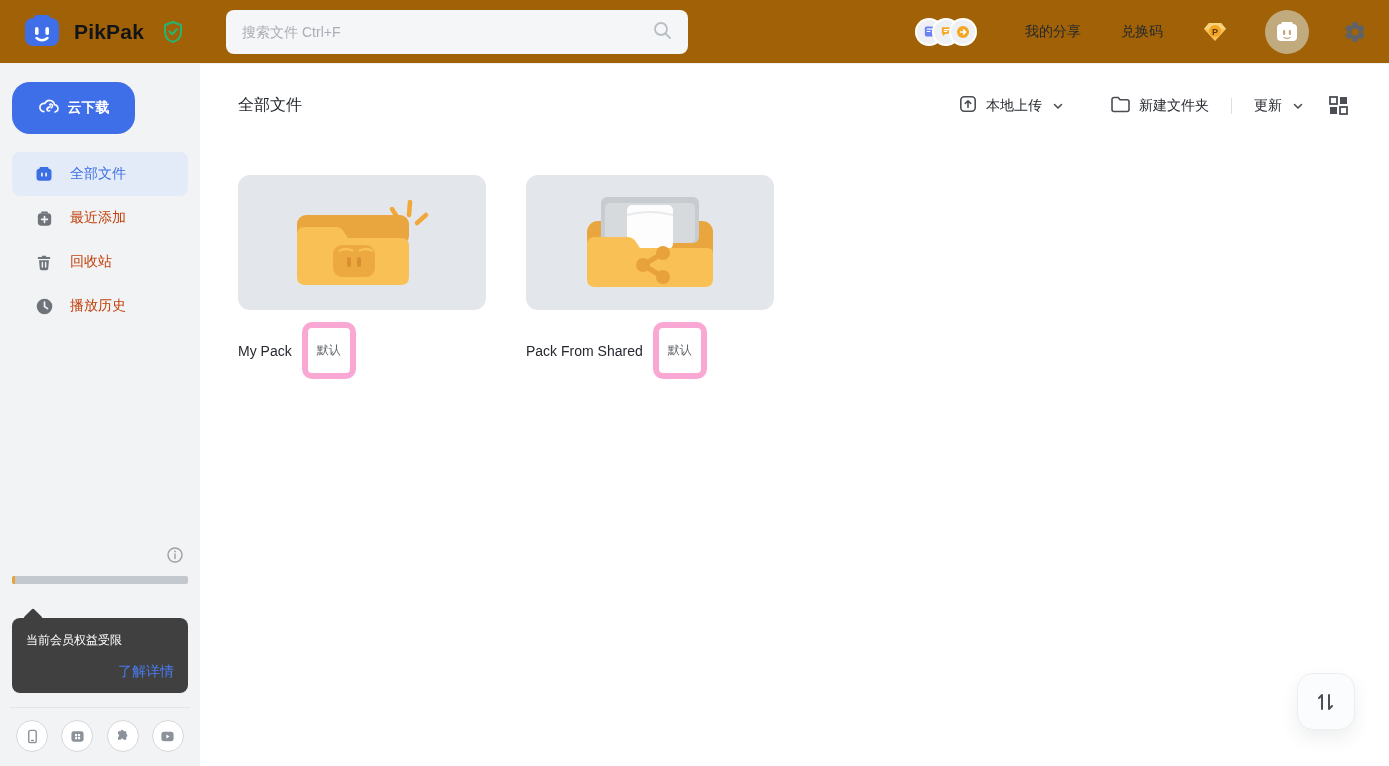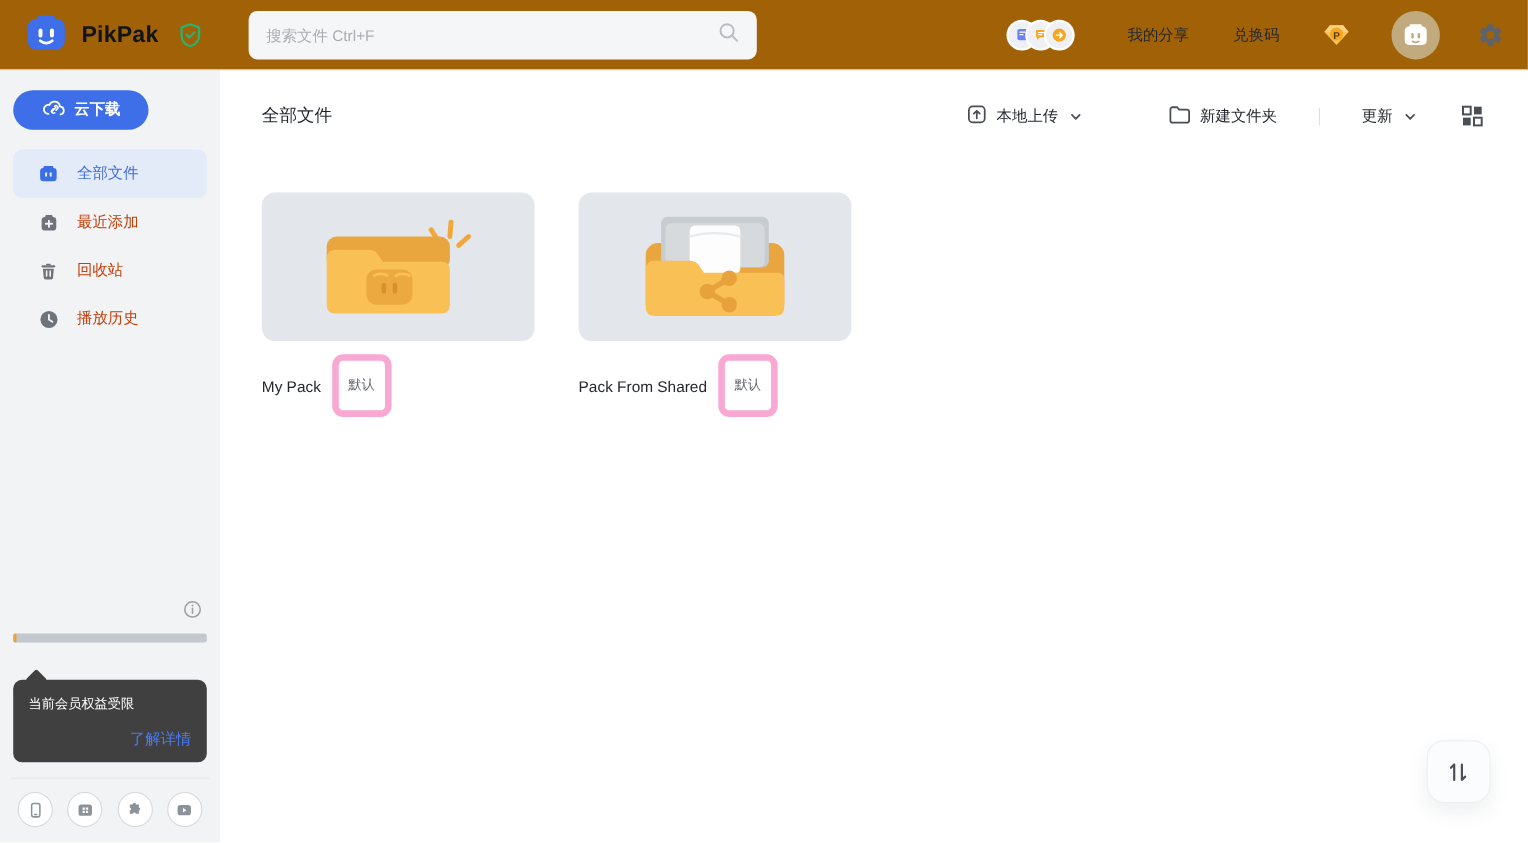--- a/index.html
+++ b/index.html
@@ -28,21 +28,21 @@
   .avatar { width:44px; height:44px; border-radius:50%; background:#c0aa7e;
     margin:0 22px 0 18px; display:flex; align-items:center; justify-content:center; }
   .gear { margin-left:12px; display:flex; align-items:center; cursor:pointer; }
 
   
   .page { display:flex; height:702px; }
 
   
   .sidebar { width:200px; background:#f2f3f5; display:flex; flex-direction:column;
     padding:18px 12px 10px; position:relative; }
-  .btn-cloud { width:123px; height:36px; border-radius:18px; background:#3e6ee8;
+  .btn-cloud { width:123px; height:52px; border-radius:18px; background:#3e6ee8;
     color:#fff; font-size:14px; font-weight:bold; display:flex; align-items:center;
     justify-content:center; gap:8px; border:none; cursor:pointer; }
   .menu { margin-top:18px; display:flex; flex-direction:column; }
   .menu-item { height:44px; border-radius:8px; display:flex; align-items:center;
     padding-left:22px; gap:16px; font-size:14px; color:#c2410c; cursor:pointer; }
   .menu-item .mi-icon { width:20px; height:20px; display:flex; align-items:center;
     justify-content:center; color:#6f747b; }
   .menu-item.active { background:#e4ebf8; color:#3d6fe4; }
   .menu-item.active .mi-icon { color:#3d6fe4; }
   .side-spacer { flex:1; }
@@ -58,21 +58,21 @@
   .side-divider { border-top:1px solid #e3e5e8; margin:14px -2px 0; }
   .apps-row { display:flex; justify-content:space-between; padding:12px 4px 4px; }
   .app-circle { width:32px; height:32px; border-radius:50%; border:1.5px solid #d5d8dc;
     background:#fff; display:flex; align-items:center; justify-content:center;
     color:#8c9299; cursor:pointer; }
 
   
   .main { flex:1; background:#fff; padding:30px 40px 0 38px; position:relative; }
   .main-head { display:flex; align-items:center; }
   .page-title { font-size:16px; color:#1f2329; font-weight:500; }
-  .toolbar { margin-left:auto; display:flex; align-items:center; gap:16px; }
+  .toolbar { margin-left:auto; display:flex; align-items:center; gap:0; }
   .tb-btn { display:flex; align-items:center; gap:8px; font-size:14px; color:#25282e;
     cursor:pointer; white-space:nowrap; }
   .tb-gap { width:46px; }
   .tb-divider { width:1px; height:16px; background:#dcdee1; margin:0 22px; }
   .chev { margin-left:2px; display:flex; }
   .grid-btn { margin-left:24px; display:flex; cursor:pointer; }
 
   .cards { display:flex; gap:40px; margin-top:42px; }
   .card { width:248px; cursor:pointer;margin-top:16px; }
   .card-thumb { width:248px; height:135px; background:#e3e6ea; border-radius:12px;

